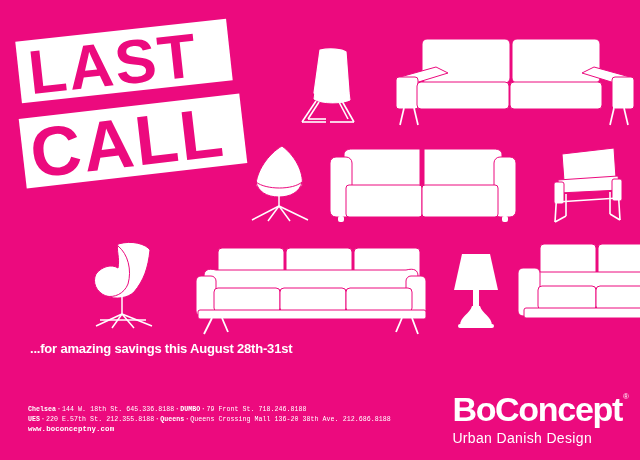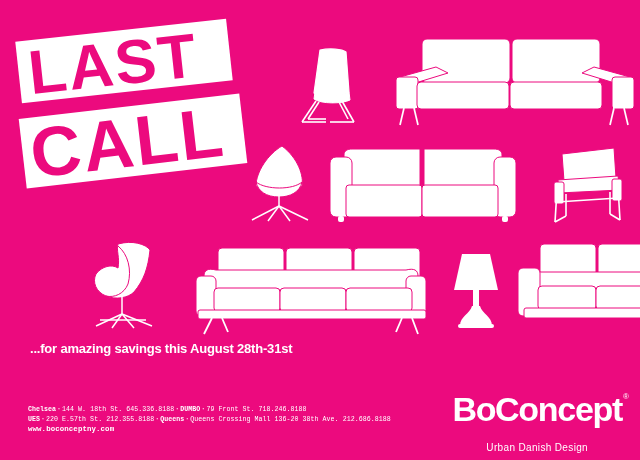--- a/index.html
+++ b/index.html
@@ -122,43 +122,43 @@
     margin-top: 0.5px;
     font-size: 7.4px;
     font-weight: bold;
     letter-spacing: 0.1px;
   }
 
   #logo {
     position: absolute;
     right: 18px;
     top: 6px;
-    text-align: center;
+    text-align: left;
     color: #ffffff;
   }
   #logo-word {
     position: relative;
     display: inline-block;
     font-size: 34px;
     font-weight: bold;
     letter-spacing: -1.3px;
     line-height: 1;
     font-family: "Liberation Sans", sans-serif;
   }
   #logo-reg {
     position: absolute;
     right: -7px;
     top: 1px;
     font-size: 8px;
     font-weight: normal;
     letter-spacing: 0;
   }
   #logo-tag {
-    margin-top: 16px;
-    font-size: 10px;
+    margin-top: 4px;
+    font-size: 14px;
     letter-spacing: 0.35px;
     color: #ffffff;
     font-family: "Liberation Sans", sans-serif;
   }
 </style>
 </head>
 <body>
 
 <div id="ad">
 

